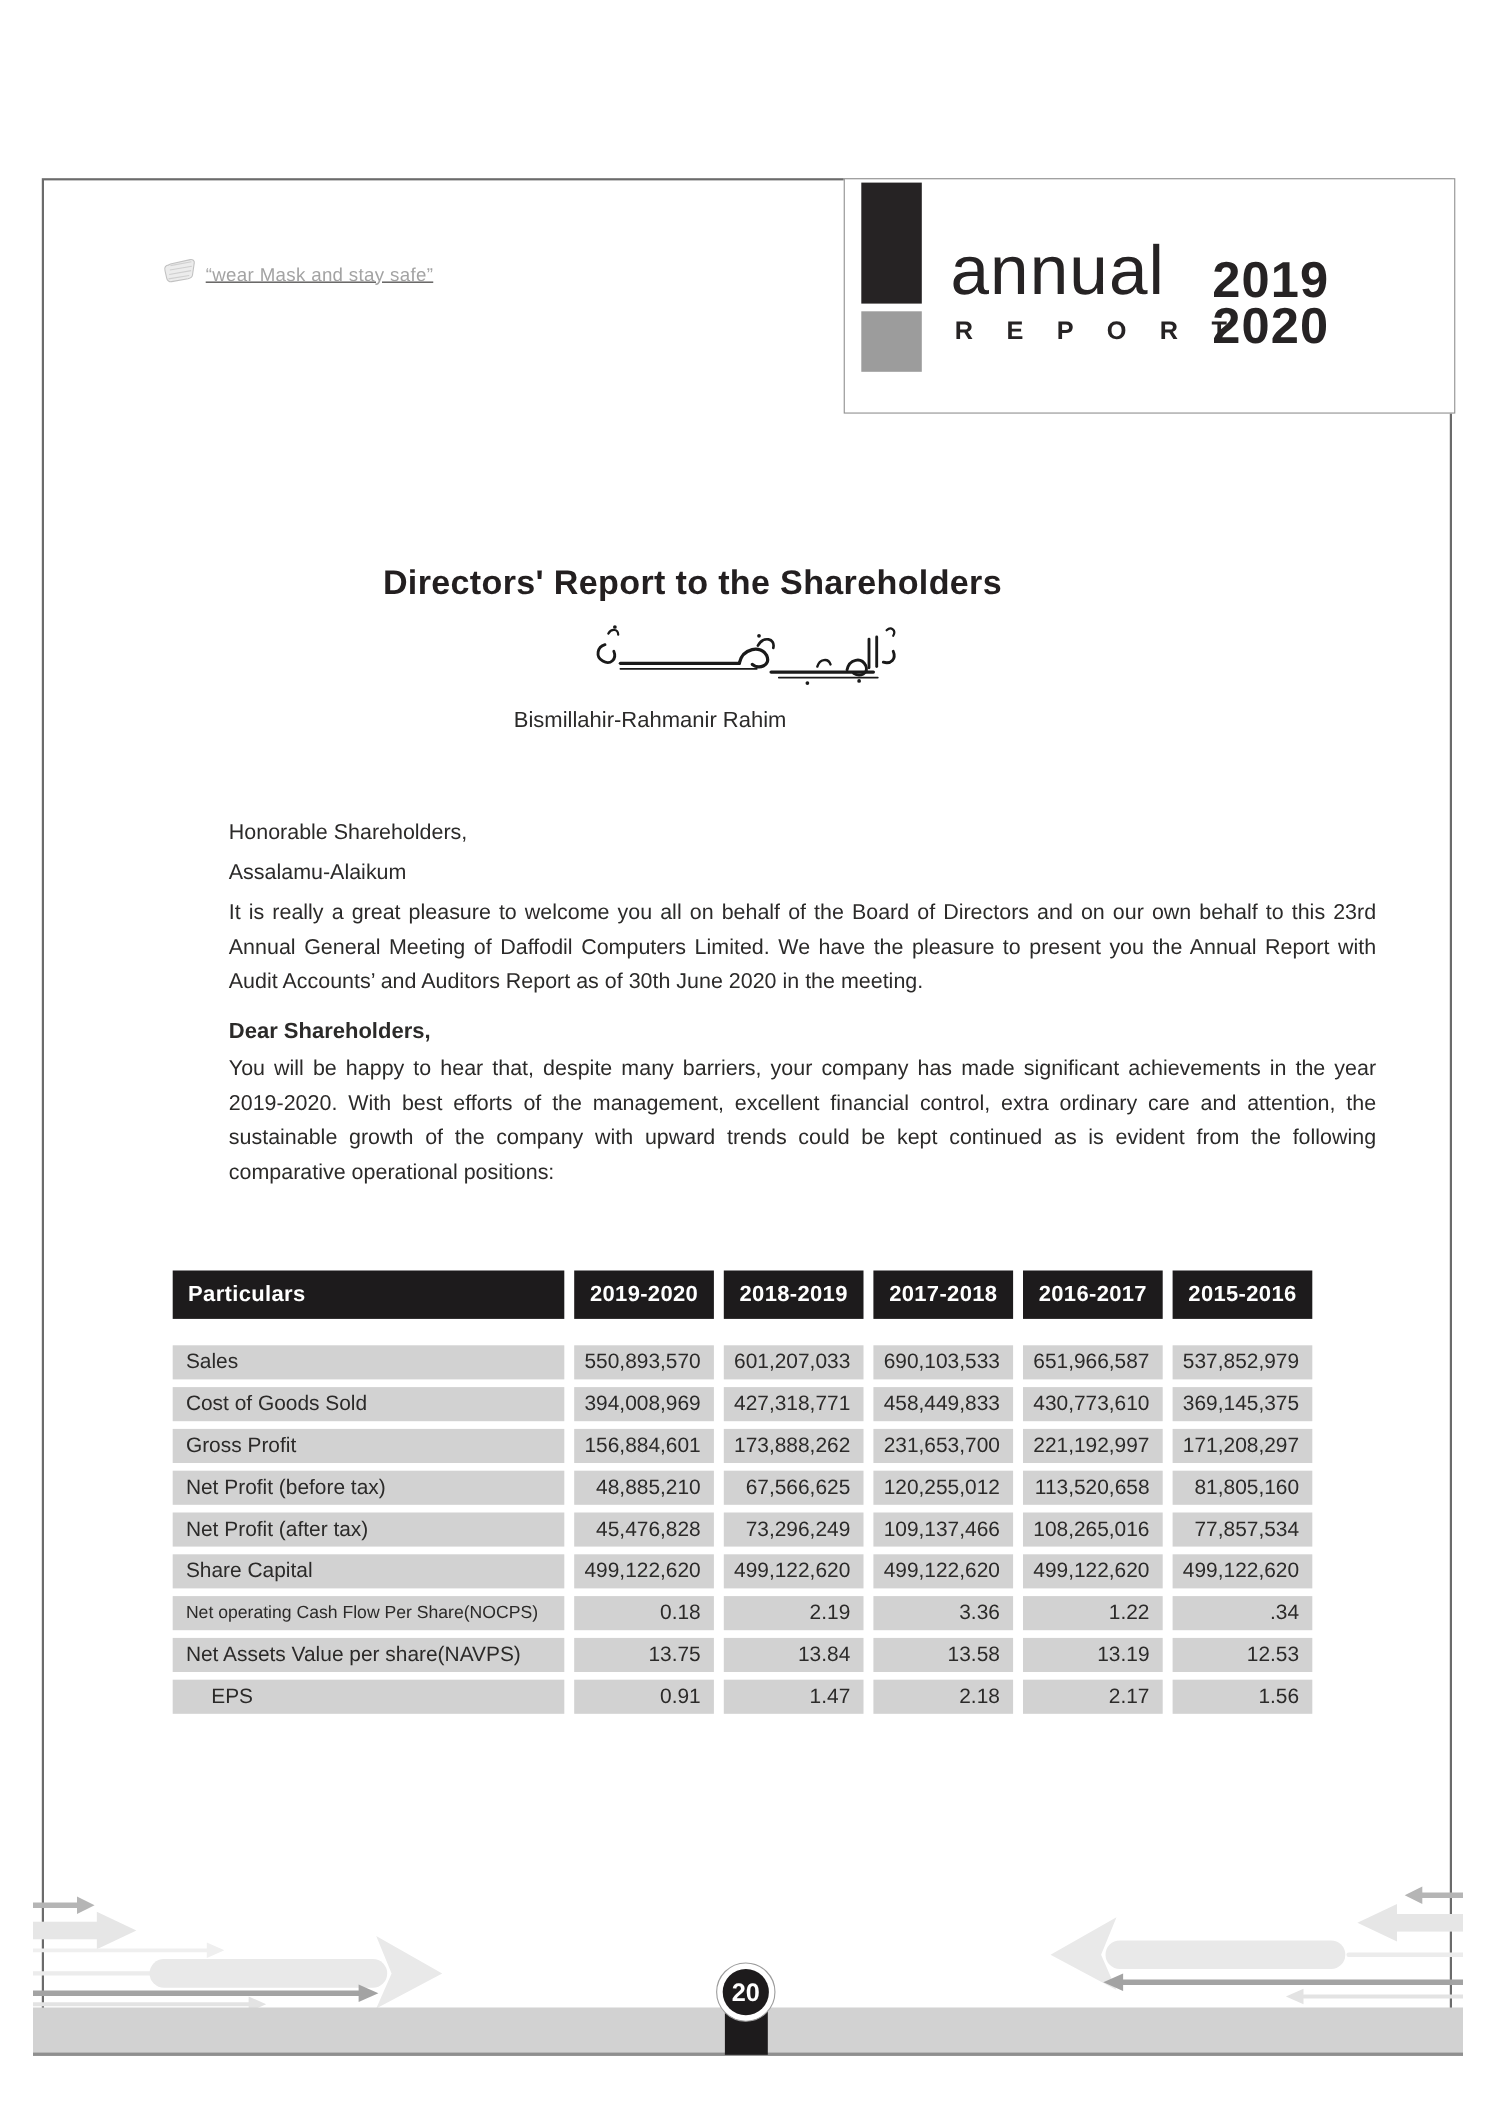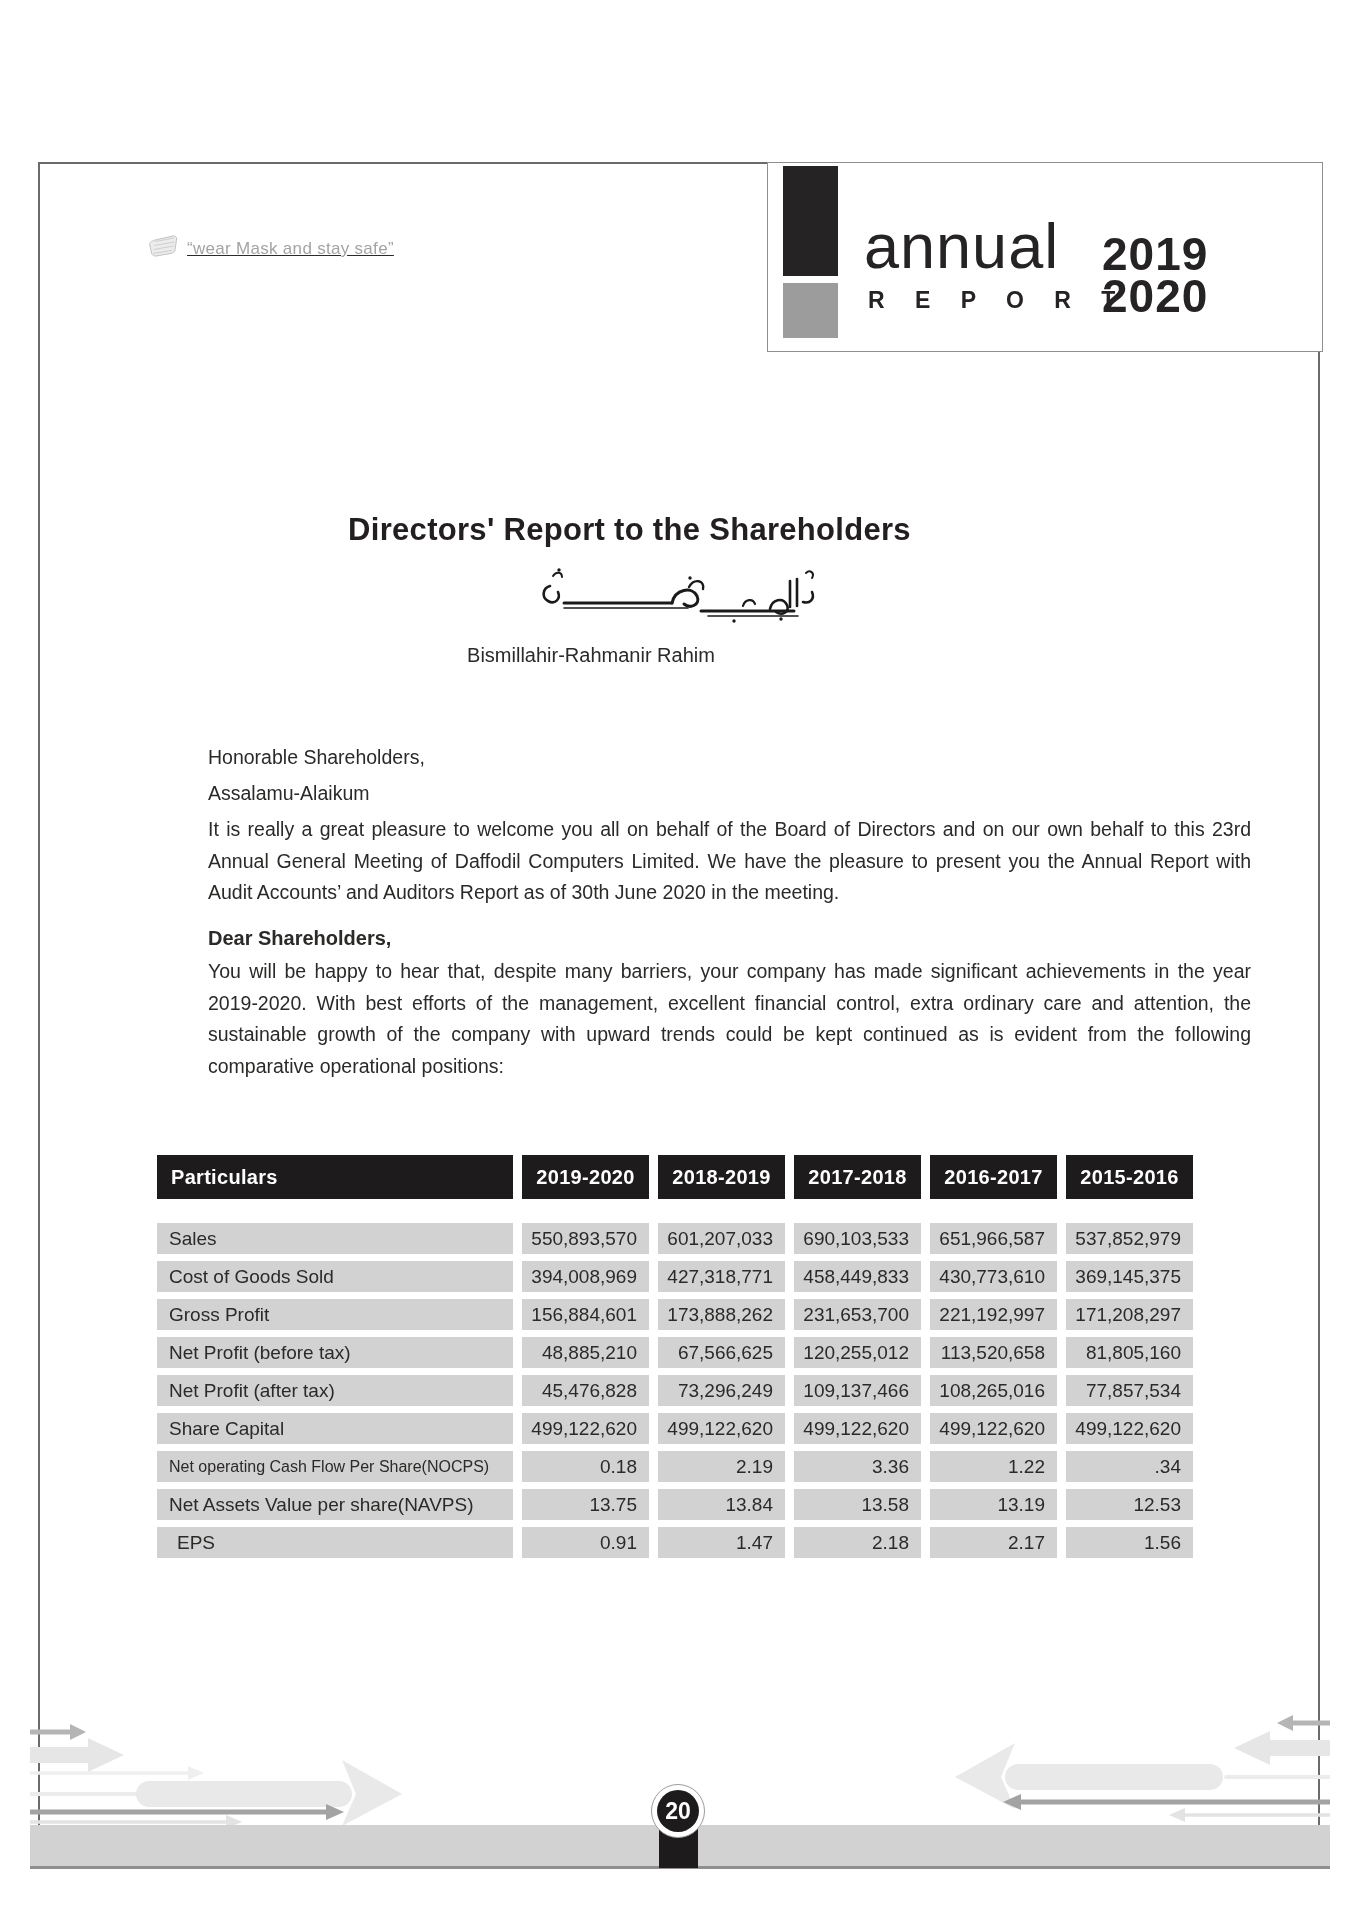--- a/index.html
+++ b/index.html
@@ -2,21 +2,21 @@
 <html><head>
 <meta charset="utf-8">
 <style>
   html,body{margin:0;padding:0;background:#ffffff;}
   .canvas{position:relative;width:1357px;height:1920px;background:#ffffff;overflow:hidden;
           font-family:"Liberation Sans",sans-serif;color:#2b2a29;}
   
   .frame{position:absolute;left:38px;top:162px;width:1282px;height:1706px;
          border:2px solid #6b6b6b;background:#ffffff;box-sizing:border-box;}
   
-  .logo-box{position:absolute;left:767px;top:162px;width:556px;height:190px;
+  .logo-box{position:absolute;left:767px;top:162px;width:556px;height:214px;
             background:#ffffff;border:1px solid #8f8f8f;box-sizing:border-box;}
   .logo-black{position:absolute;left:15px;top:3px;width:55px;height:110px;background:#262324;}
   .logo-grayrect{position:absolute;left:15px;top:120px;width:55px;height:55px;background:#9c9c9c;}
   .logo-annual{position:absolute;left:96px;top:52px;font-size:63px;font-weight:400;
                letter-spacing:1px;color:#262324;line-height:1;}
   .logo-report{position:absolute;left:100px;top:126px;font-size:23px;font-weight:700;
                letter-spacing:12px;color:#262324;line-height:1;}
   .logo-years{position:absolute;left:334px;top:70px;font-size:46px;font-weight:700;
               color:#262324;line-height:0.92;letter-spacing:1px;}
   
@@ -41,21 +41,21 @@
                column-gap:9px;}
   .thead{margin-bottom:24px;}
   .trow{margin-bottom:7px;}
   .th{background:#1d1b1c;color:#ffffff;font-weight:700;font-size:20px;height:44px;
       display:flex;align-items:center;justify-content:center;letter-spacing:0.3px;}
   .th-label{justify-content:flex-start;padding-left:14px;box-sizing:border-box;}
   .td{background:#d2d2d2;height:31px;font-size:19px;display:flex;align-items:center;}
   .td-label{padding-left:12px;box-sizing:border-box;}
   .td-num{justify-content:flex-end;padding-right:12px;box-sizing:border-box;}
   .small-label .td-label{font-size:16px;}
-  .indent-label .td-label{padding-left:20px;}
+  .indent-label .td-label{padding-left:35px;}
   
   .footer-bar{position:absolute;left:30px;top:1825px;width:1300px;height:41px;
               background:#d2d2d2;border-bottom:3px solid #8f8f8f;}
   .page-tab{position:absolute;left:659px;top:1808px;width:39px;height:60px;background:#1d1b1c;}
   .page-badge{position:absolute;left:651px;top:1784px;width:54px;height:54px;border-radius:50%;
               background:#ffffff;border:1px solid #9c9c9c;box-sizing:border-box;
               display:flex;align-items:center;justify-content:center;}
   .page-badge .inner{width:42px;height:42px;border-radius:50%;background:#1d1b1c;color:#fff;
               font-size:23px;font-weight:700;display:flex;align-items:center;justify-content:center;}
   .arrows{position:absolute;}

